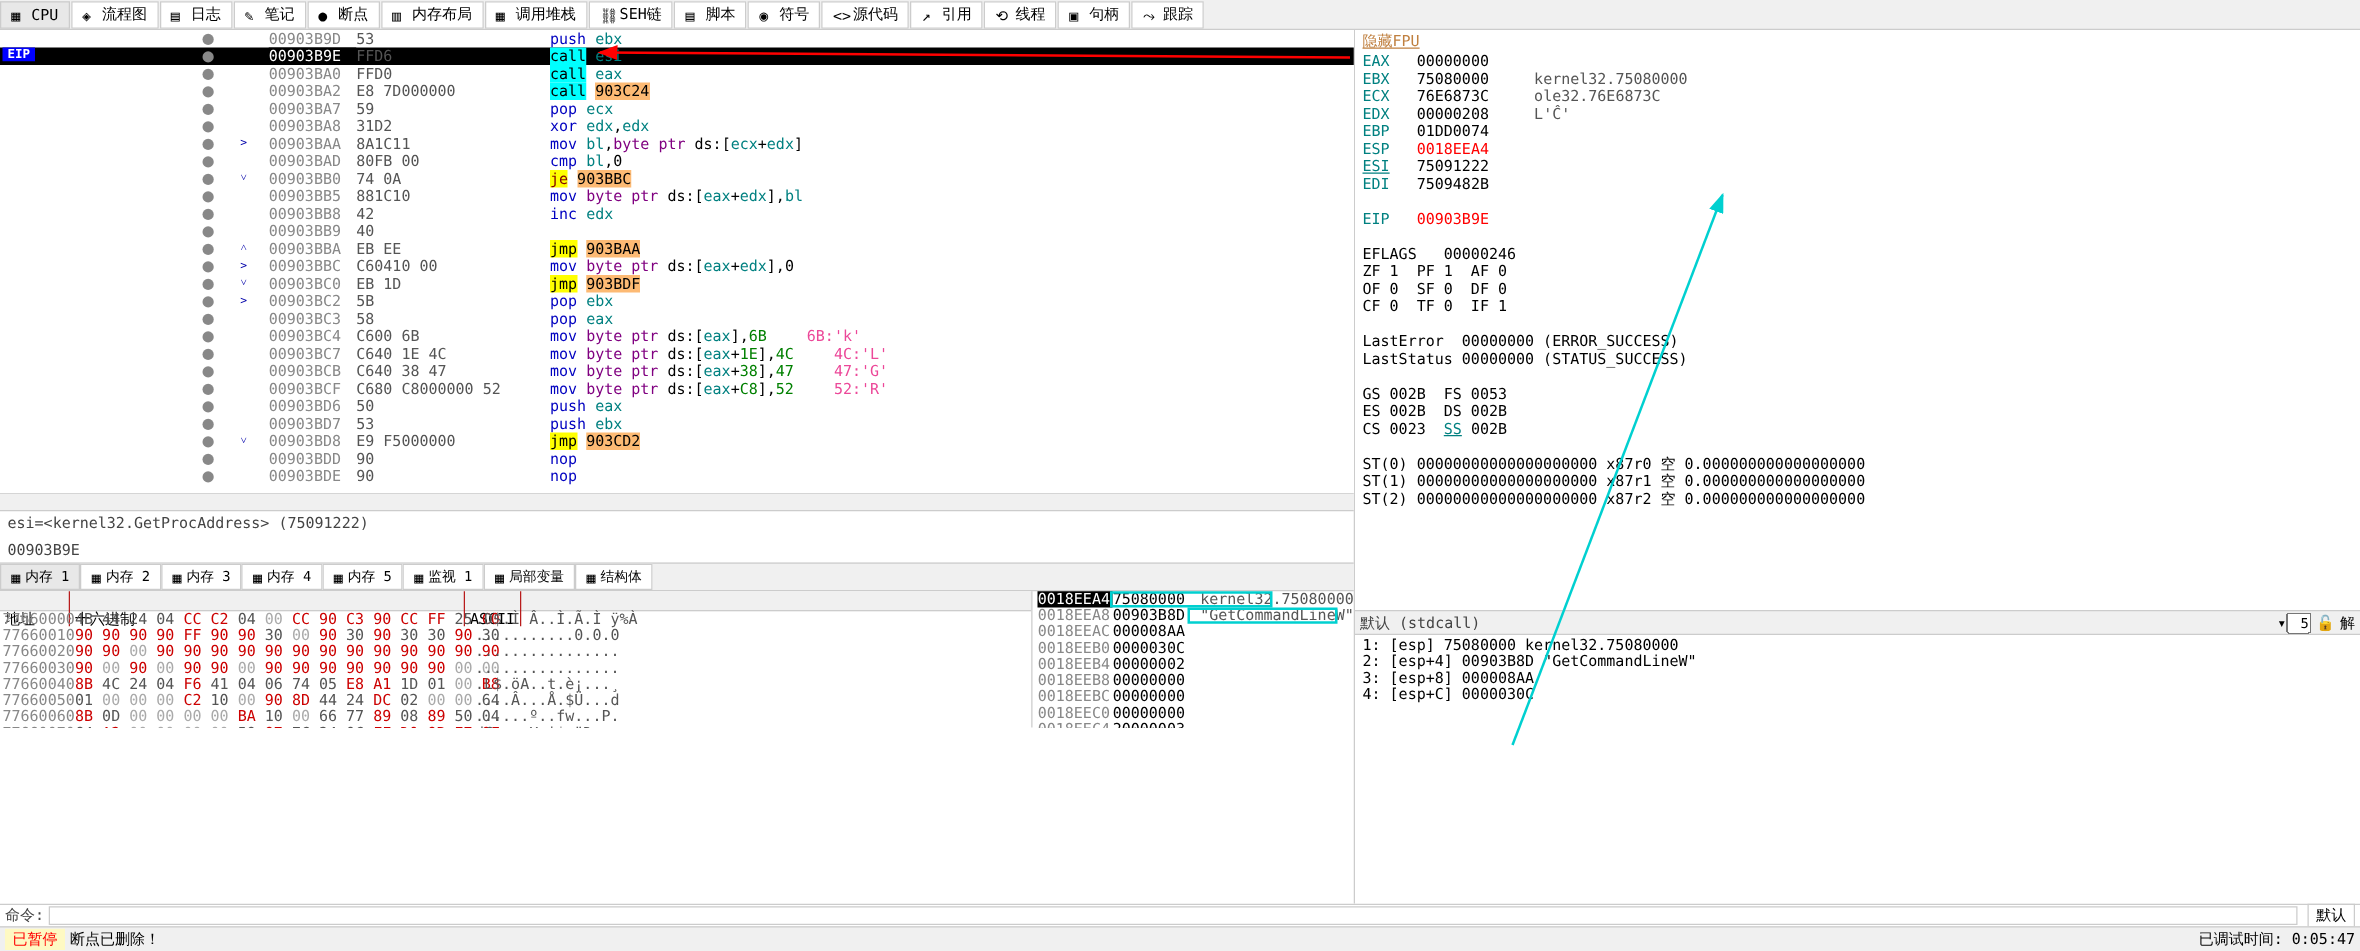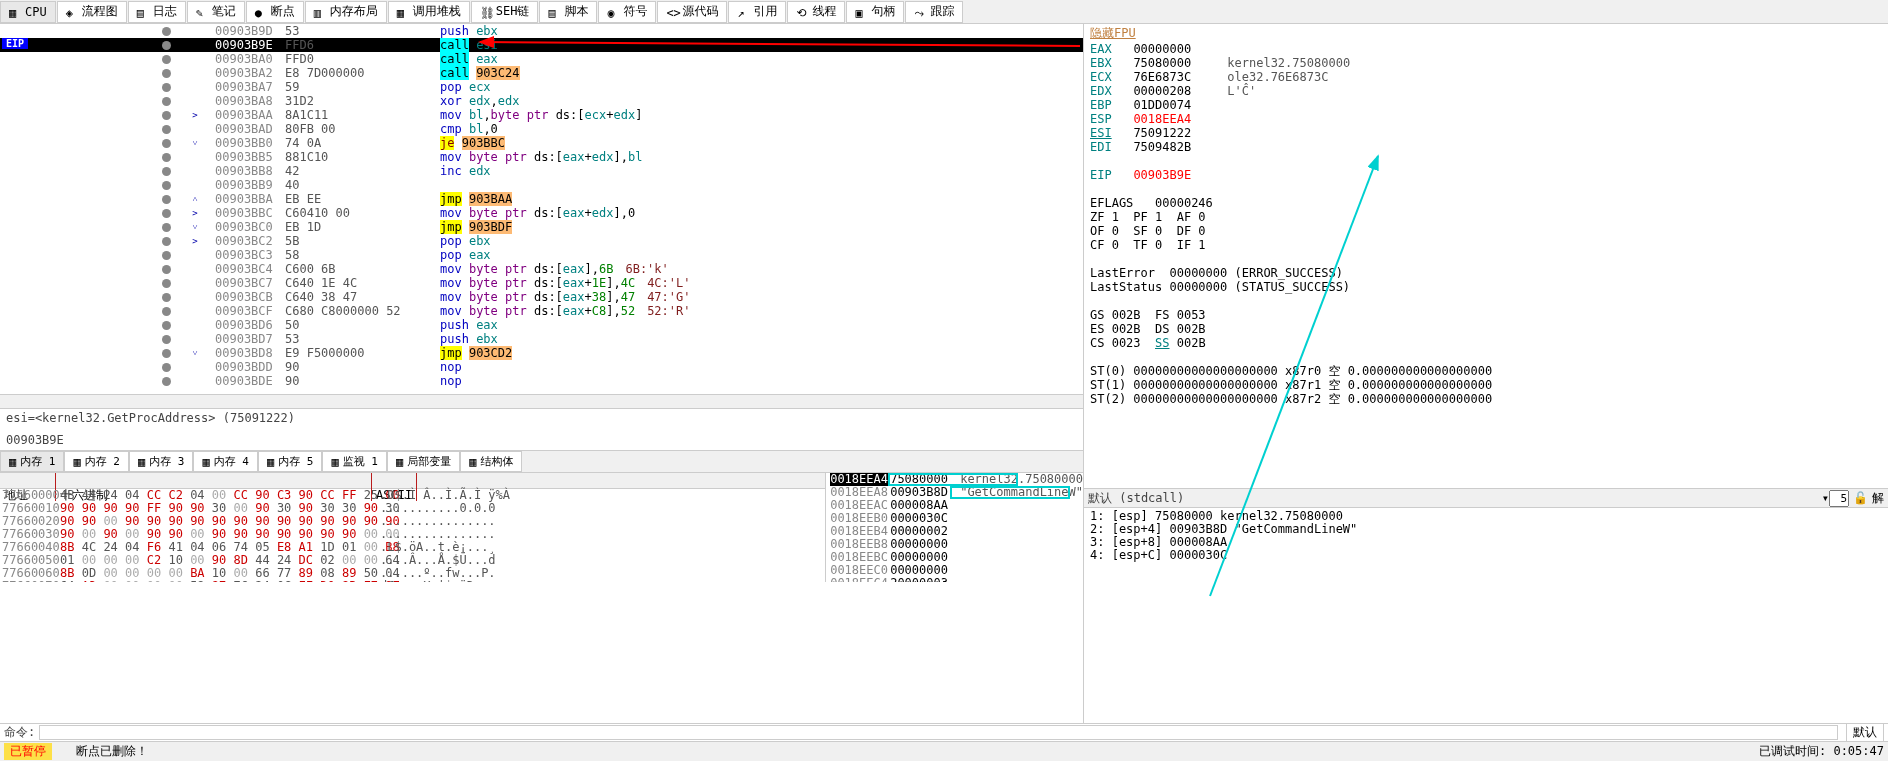--- a/index.html
+++ b/index.html
@@ -21,21 +21,21 @@
 .bytes{width:155px;color:#555}
 .instr{flex:1}
 .mnem{color:#0000c0}
 .mnem-call{background:#00ffff;color:#000}
 .mnem-jmp{background:#ffff00;color:#000}
 .mnem-je{background:#ffff00;color:#800000}
 .reg{color:#008080}
 .num{color:#008000}
 .ptr{color:#800080}
 .hl-num{background:#fdba74}
-.comment{color:#7f1d1d;margin-left:12px}
+.comment{color:#ec4899;margin-left:32px}
 .eip-label{position:absolute;left:2px;background:#0000ff;color:#fff;padding:0 4px;font-size:10px;font-weight:bold}
 .info-bar{height:42px;border-top:1px solid #ccc;padding:2px 6px;font-family:Consolas,monospace;font-size:11px;line-height:14px;color:#444}
 .dump-tabs{display:flex;height:22px;background:#f0f0f0;border-top:1px solid #ccc}
 .dump-tab{padding:1px 8px;border:1px solid #ccc;background:#fff;display:flex;align-items:center;gap:4px;font-size:11px;cursor:pointer}
 .dump-tab.active{background:#e8e8e8}
 .dump{height:110px;overflow:auto;font-family:Consolas,monospace;font-size:11px;display:flex;border-top:1px solid #ccc}
 .dump-left{width:960px}
 .dump-right{flex:1;border-left:1px solid #ccc}
 .dump-header{background:#f0f0f0;display:flex;border-bottom:1px solid #ccc;height:16px;line-height:16px}
 .dump-header span{padding:14px 4px;border-right:1px solid #b91c1c}
@@ -57,21 +57,21 @@
 .stack-info{height:60px;padding:2px 6px;font-family:Consolas,monospace;font-size:11px;line-height:13px}
 .stack-row{display:flex;height:13px;line-height:13px;white-space:pre;padding-left:4px}
 .stack-row.sel .stack-addr{background:#000;color:#fff}
 .stack-addr{width:60px;color:#888}
 .stack-val{width:70px}
 .stack-desc{color:#555}
 .cmd-bar{height:18px;border-top:1px solid #ccc;display:flex;align-items:center;padding:0 4px;font-size:11px}
 .cmd-bar .lbl{color:#444;margin-right:4px}
 .cmd-bar input{flex:1;border:1px solid #ccc;height:15px;font-size:11px;padding:0 2px}
 .status{height:20px;background:#f0f0f0;border-top:1px solid #ccc;display:flex;align-items:center;padding:0 4px;font-size:11px}
-.status .paused{background:#fde047;color:#ff0000;padding:0 6px;margin-right:24px}
+.status .paused{background:#fef9c3;color:#ff0000;padding:0 6px;margin-right:4px}
 .status .right-status{margin-left:auto;display:flex;gap:12px}
 .hex-byte{color:#555}
 .hex-byte.zero{color:#aaa}
 .hex-byte.r{color:#c00}
 .cyan-box{position:absolute;border:2px solid #00d0d0;pointer-events:none}
 svg.overlay{position:absolute;top:0;left:0;pointer-events:none;z-index:100}
 .scroll-h{height:14px;background:#f0f0f0;border-top:1px solid #ccc}
 .flow-gutter{width:40px;position:relative}
 </style>
 </head>

